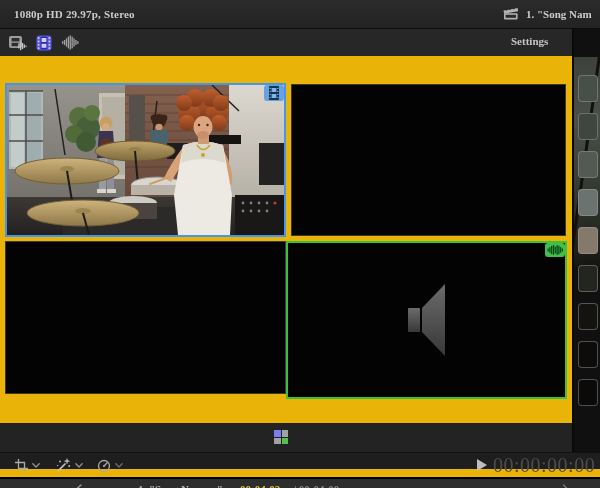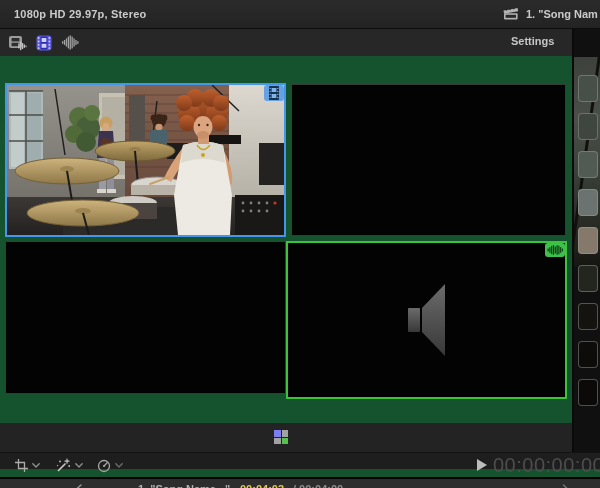--- a/index.html
+++ b/index.html
@@ -1,17 +1,17 @@
 <!DOCTYPE html>
 <html><head>
 <meta charset="utf-8">
 <style>
   html,body{margin:0;padding:0;background:#111;}
-  #app{position:relative;width:600px;height:488px;overflow:hidden;background:#14532d;
-       font-family:Liberation Sans, sans-serif;-webkit-user-select:none;}
+  #app{position:relative;width:600px;height:488px;overflow:hidden;background:#eab308;
+       font-family:Liberation Serif, serif;-webkit-user-select:none;}
 
   
   .header{position:absolute;top:0;left:0;width:600px;height:28px;
           background:linear-gradient(#2b2b2b,#232323);border-bottom:1px solid #0d0d0d;}
   .format-label{position:absolute;left:14px;top:8px;font-size:11px;font-weight:700;color:#cbcbcb;letter-spacing:.2px;}
   .clip-group{position:absolute;left:503px;top:7px;display:flex;align-items:center;gap:7px;}
   .angle-name{font-size:11px;font-weight:700;color:#cbcbcb;white-space:nowrap;}
 
   
   .toolbar2{position:absolute;top:29px;left:0;width:572px;height:27px;background:#272727;}

